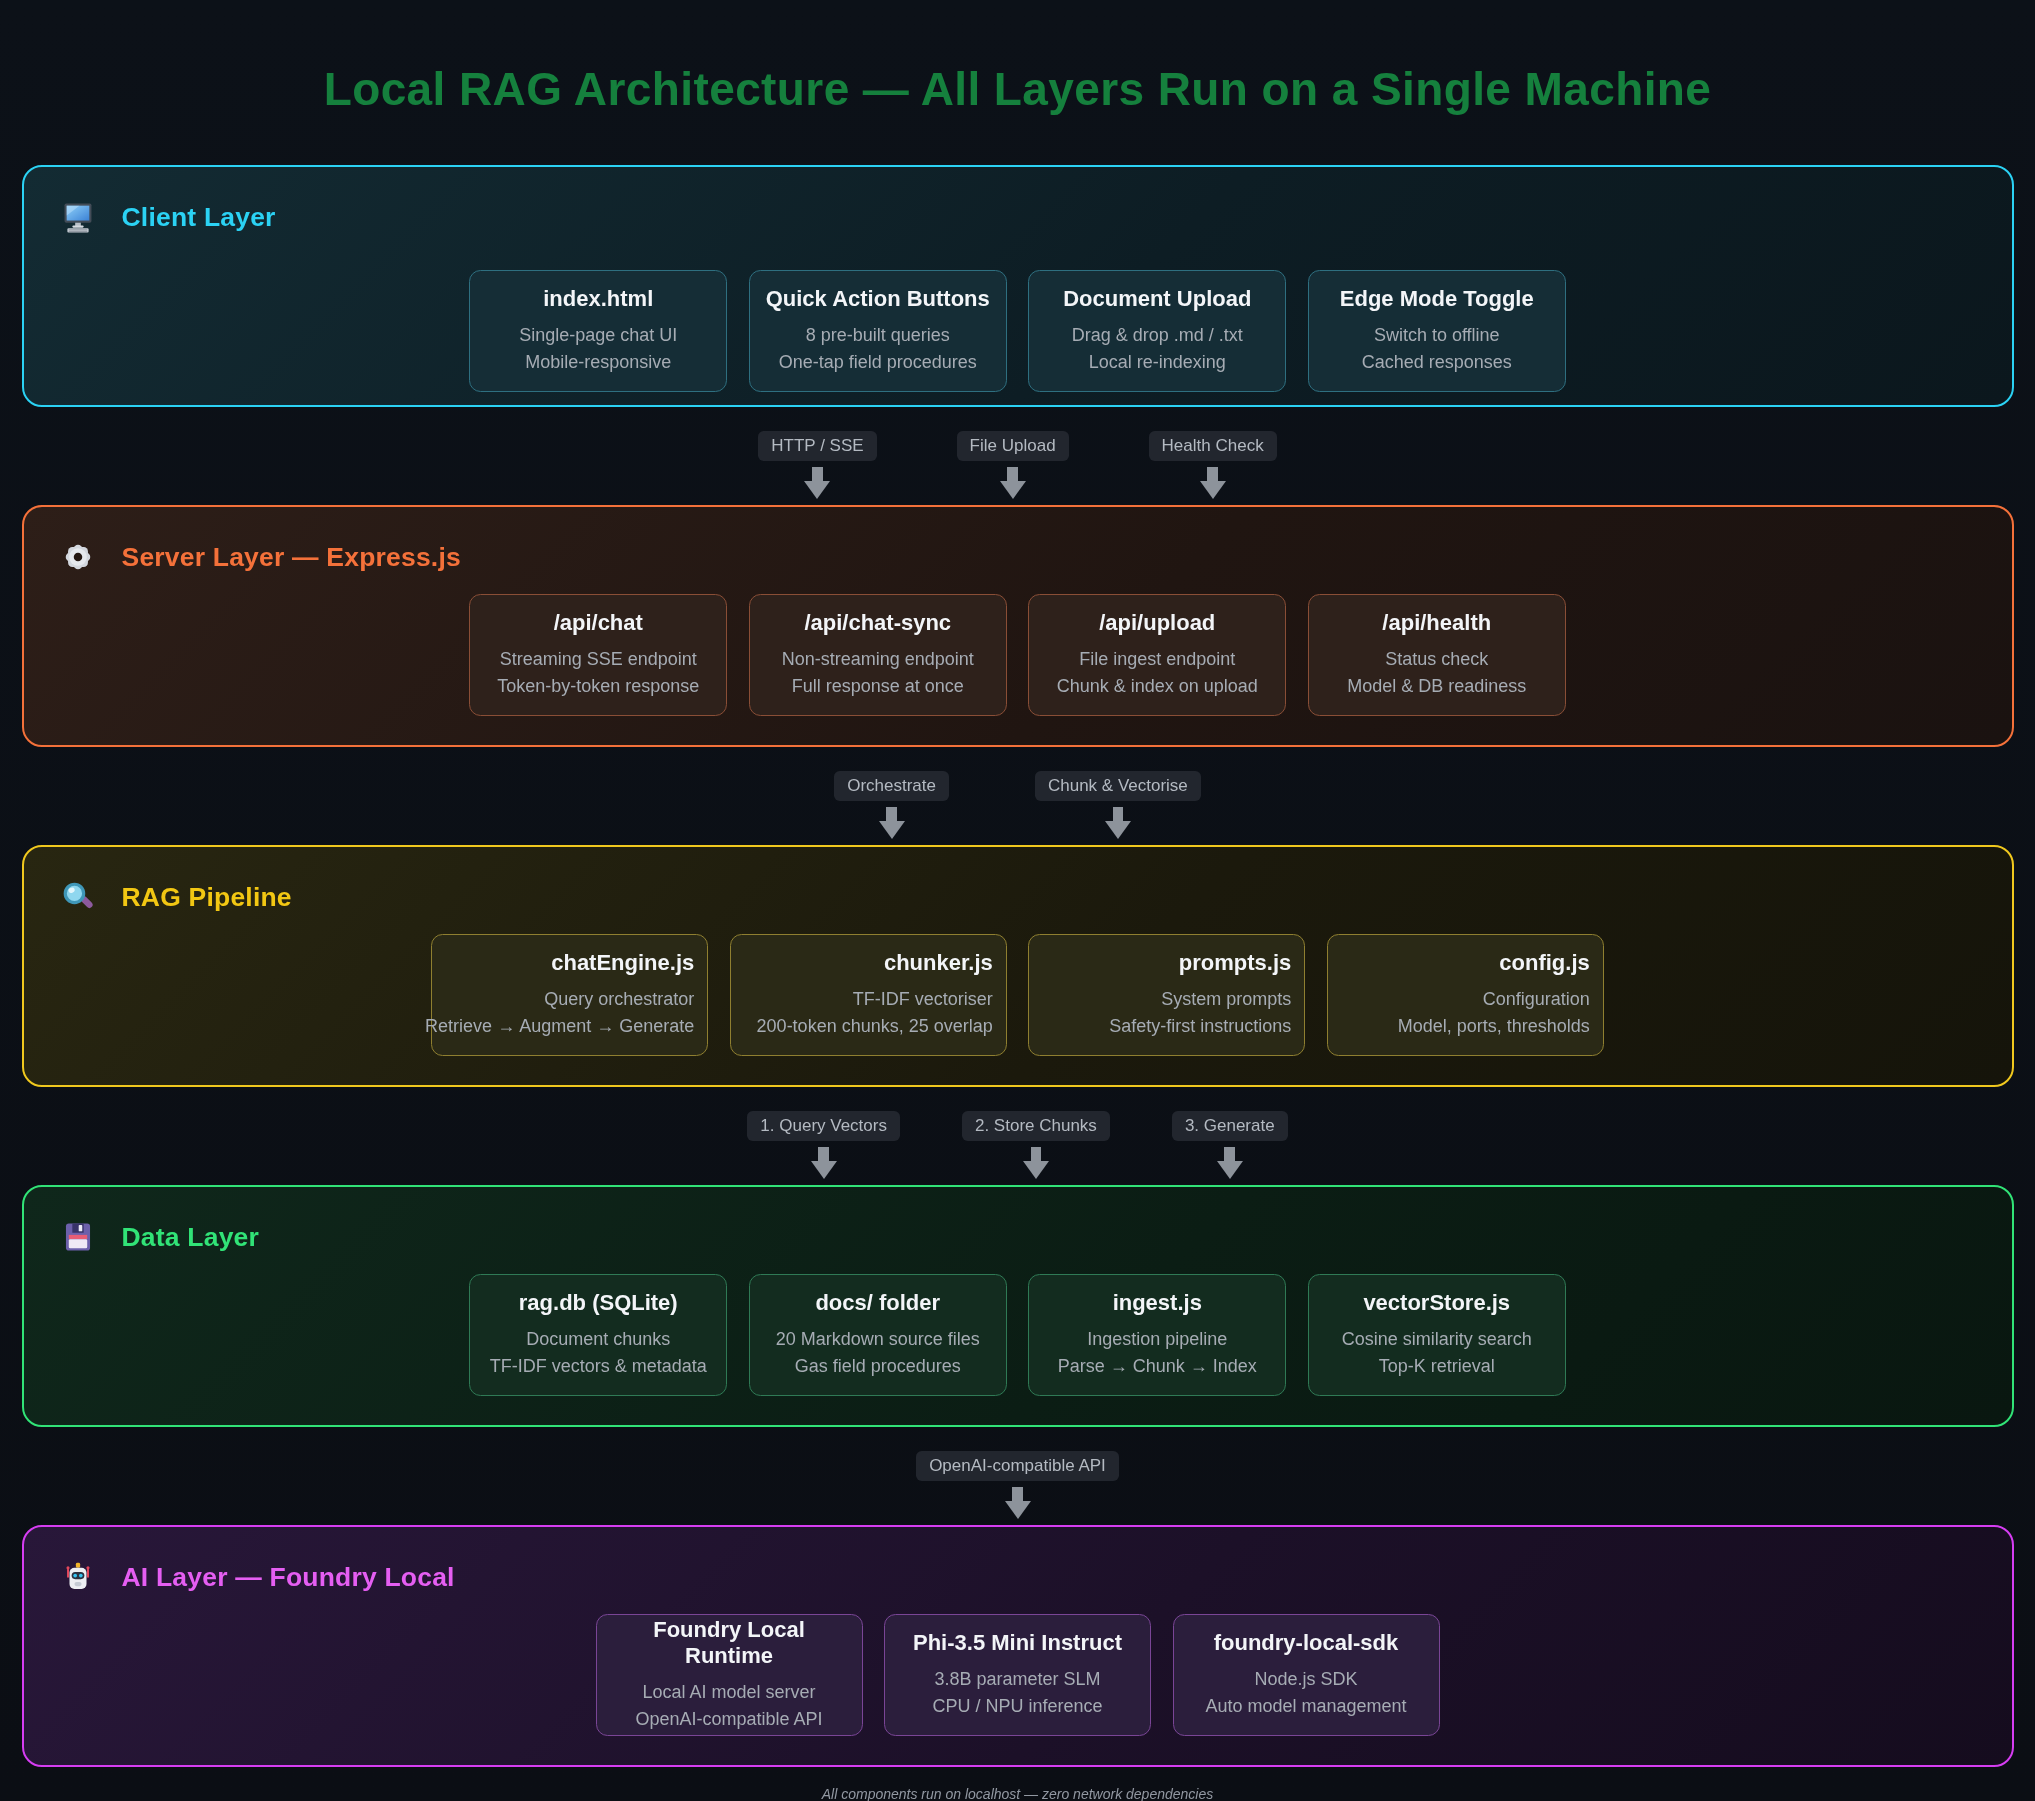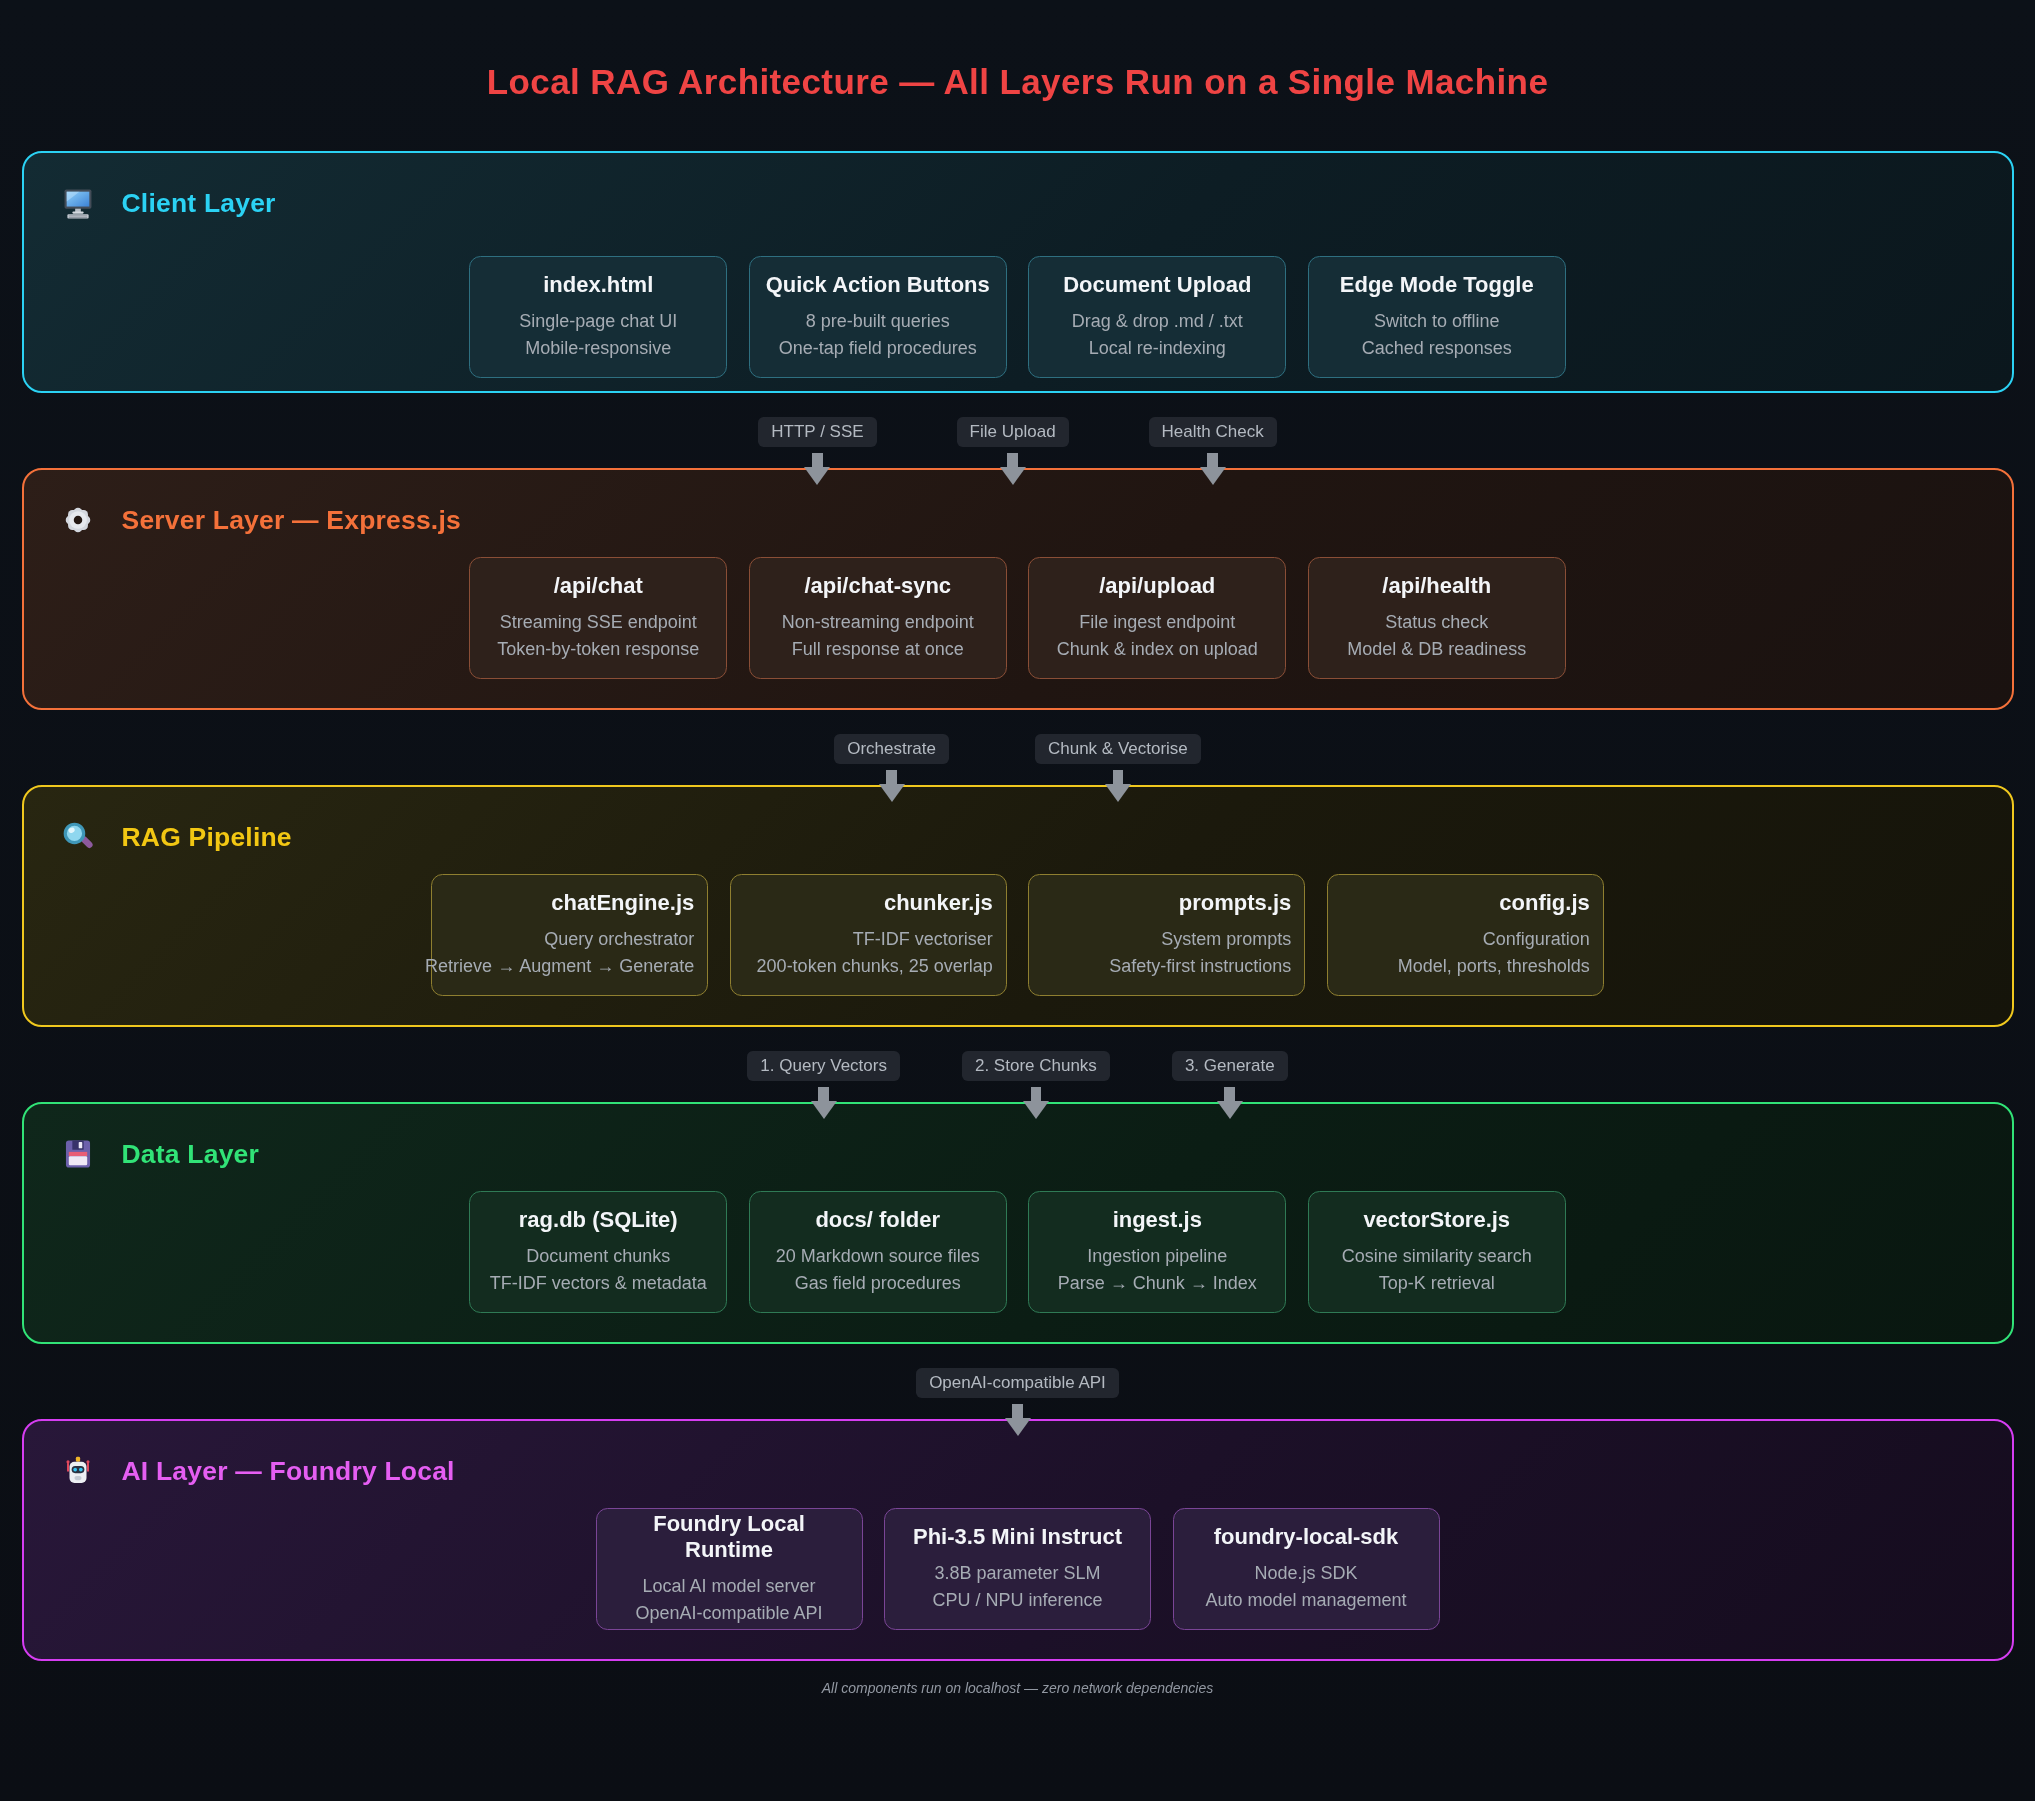--- a/index.html
+++ b/index.html
@@ -6,23 +6,23 @@
   html,body { width:2035px; height:1802px; }
   body {
     font-family:"Liberation Sans", sans-serif;
     background:linear-gradient(180deg,#0c1118 0%,#0b0e14 100%);
     color:#e8eaee;
     overflow:hidden;
   }
   .page-title {
     padding-top:62px;
     text-align:center;
-    font-size:35px;
+    font-size:46px;
     font-weight:bold;
-    color:#ef4444;
+    color:#15803d;
     letter-spacing:0.4px;
     margin-bottom:49px;
   }
   .layer {
     margin:0 21.5px;
     height:242px;
     border-radius:20px;
     border:2.9px solid #888;
     padding:33px 37px 0 37px;
   }
@@ -58,21 +58,21 @@
   .data { border-color:#31e377; background:linear-gradient(135deg,#0f271b 0%,#0b1d14 55%,#091710 100%); }
   .data .layer-title { color:#31e377; }
   .data .card { background:#132c1f; border-color:#2f7a55; width:258px; }
 
   .ai { border-color:#d63df2; background:linear-gradient(135deg,#281739 0%,#1c1028 55%,#150c1e 100%); }
   .ai .layer-title { color:#e55ef2; }
   .ai .card { background:#2b1e3c; border-color:#7a4596; width:267px; }
 
   
   .connector {
-    height:75px;
+    height:98px;
     padding-top:24.4px;
     display:flex; justify-content:center; align-items:flex-start;
   }
   .connector.c1 { gap:80px; }
   .connector.c2 { gap:86px; }
   .connector.c3 { gap:62px; }
   .connector.c4 { gap:0; }
   .flow { display:flex; flex-direction:column; align-items:center; gap:5.7px; }
   .pill {
     background:#22262e;

